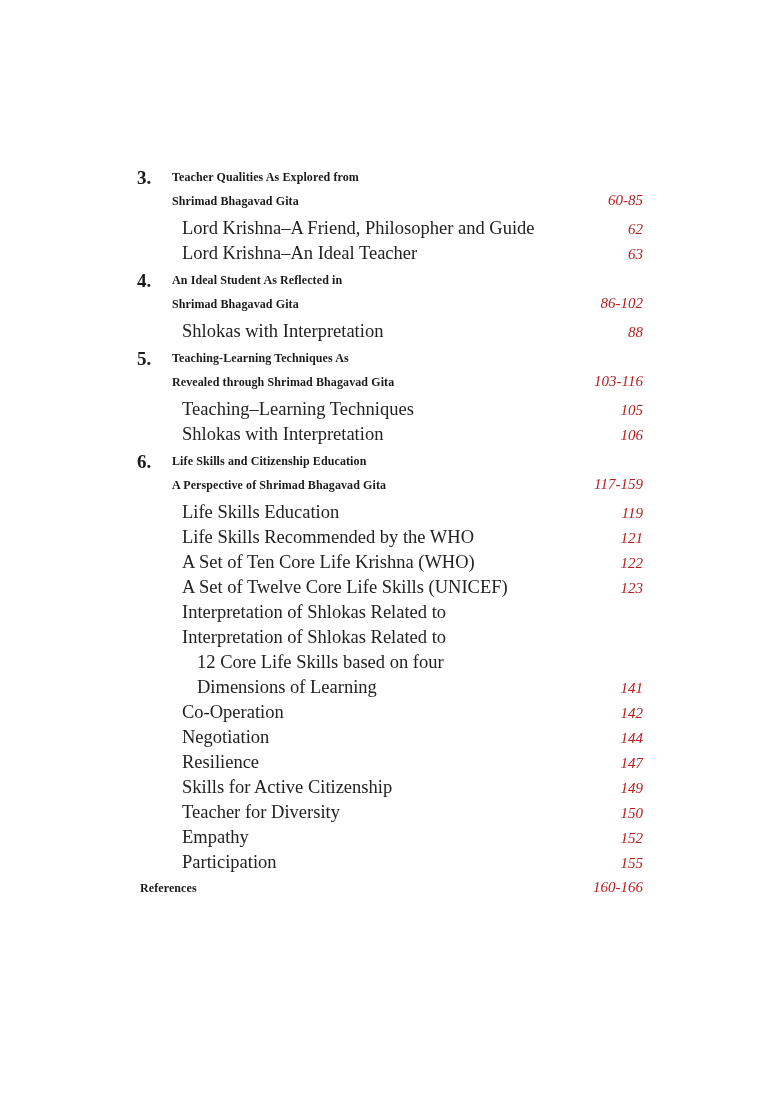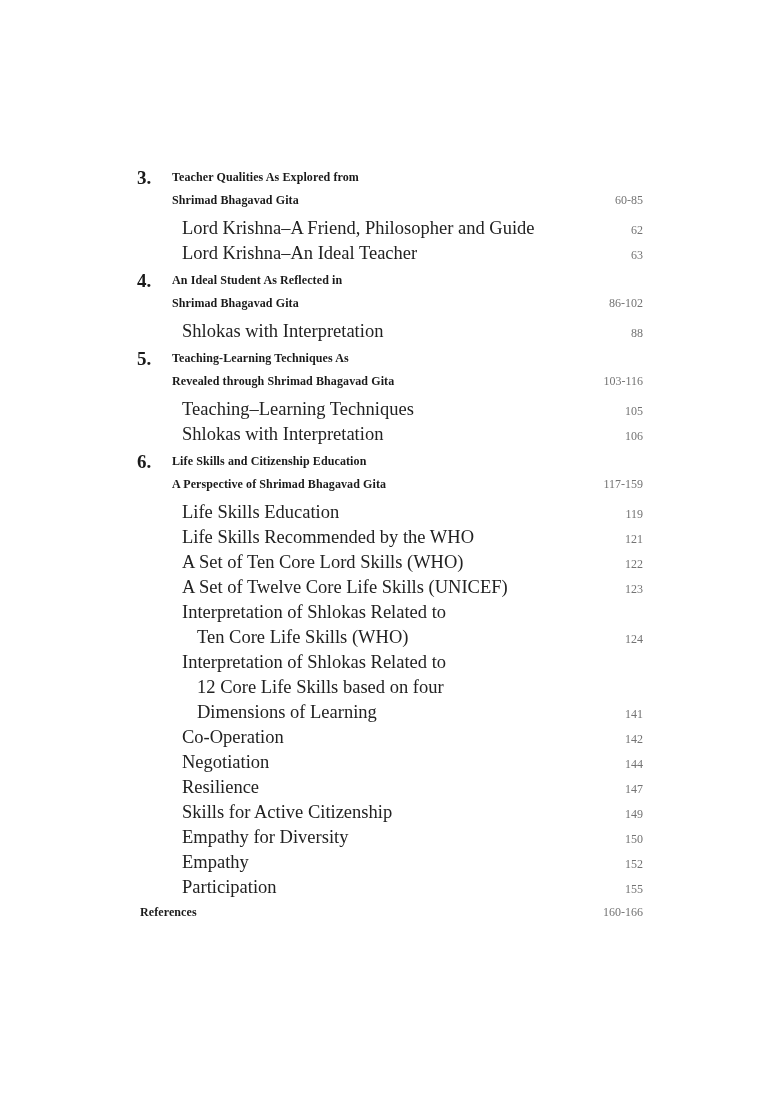--- a/index.html
+++ b/index.html
@@ -3,21 +3,21 @@
 <meta charset="utf-8">
 <style>
   html, body { margin: 0; padding: 0; background: #ffffff; }
   body { width: 780px; height: 1108px; position: relative; overflow: hidden;
          font-family: "DejaVu Serif", "Liberation Serif", serif; color: #1a1a1a; }
   .toc { position: absolute; left: 137px; top: 163px; width: 506px; }
   .row { position: relative; display: flex; align-items: baseline; }
   .chap-title { font-family: "Liberation Serif", serif; font-weight: bold; font-size: 12px; letter-spacing: 0.1px; }
   .num { position: absolute; left: 0; font-family: "Liberation Serif", serif; font-weight: bold; font-size: 19px; }
   .chap .line { padding-left: 35px; height: 23px; line-height: 23px; }
-  .pages { margin-left: auto; font-family: "Liberation Serif", serif; font-size: 12px; color: #737373; }
+  .pages { margin-left: auto; font-family: "Liberation Serif", serif; font-size: 15px; color: #b91c1c; font-style: italic; }
   .sub { height: 25px; line-height: 25px; padding-left: 45px; font-family: "Liberation Serif", serif; font-size: 18.5px; color: #222; text-align: center; }
   .sub.cont { padding-left: 60px; }
   .chap { margin-top: 3px; }
   .gap { height: 4px; }
   .ref { height: 24px; line-height: 24px; padding-left: 3px; }
 </style>
 </head>
 <body>
 
 <div class="toc">
@@ -90,33 +90,29 @@
     <div class="gap"></div>
     <div class="row sub">
         <span>Life Skills Education</span>
         <span class="pages">119</span>
       </div>
     <div class="row sub">
         <span>Life Skills Recommended by the WHO</span>
         <span class="pages">121</span>
       </div>
     <div class="row sub">
-        <span>A Set of Ten Core Lord Skills (WHO)</span>
+        <span>A Set of Ten Core Life Krishna (WHO)</span>
         <span class="pages">122</span>
       </div>
     <div class="row sub">
         <span>A Set of Twelve Core Life Skills (UNICEF)</span>
         <span class="pages">123</span>
       </div>
     <div class="row sub">
         <span>Interpretation of Shlokas Related to</span>
-      </div>
-    <div class="row sub cont">
-        <span>Ten Core Life Skills (WHO)</span>
-        <span class="pages">124</span>
       </div>
     <div class="row sub">
         <span>Interpretation of Shlokas Related to</span>
       </div>
     <div class="row sub cont">
         <span>12 Core Life Skills based on four</span>
       </div>
     <div class="row sub cont">
         <span>Dimensions of Learning</span>
         <span class="pages">141</span>
@@ -131,21 +127,21 @@
       </div>
     <div class="row sub">
         <span>Resilience</span>
         <span class="pages">147</span>
       </div>
     <div class="row sub">
         <span>Skills for Active Citizenship</span>
         <span class="pages">149</span>
       </div>
     <div class="row sub">
-        <span>Empathy for Diversity</span>
+        <span>Teacher for Diversity</span>
         <span class="pages">150</span>
       </div>
     <div class="row sub">
         <span>Empathy</span>
         <span class="pages">152</span>
       </div>
     <div class="row sub">
         <span>Participation</span>
         <span class="pages">155</span>
       </div>

